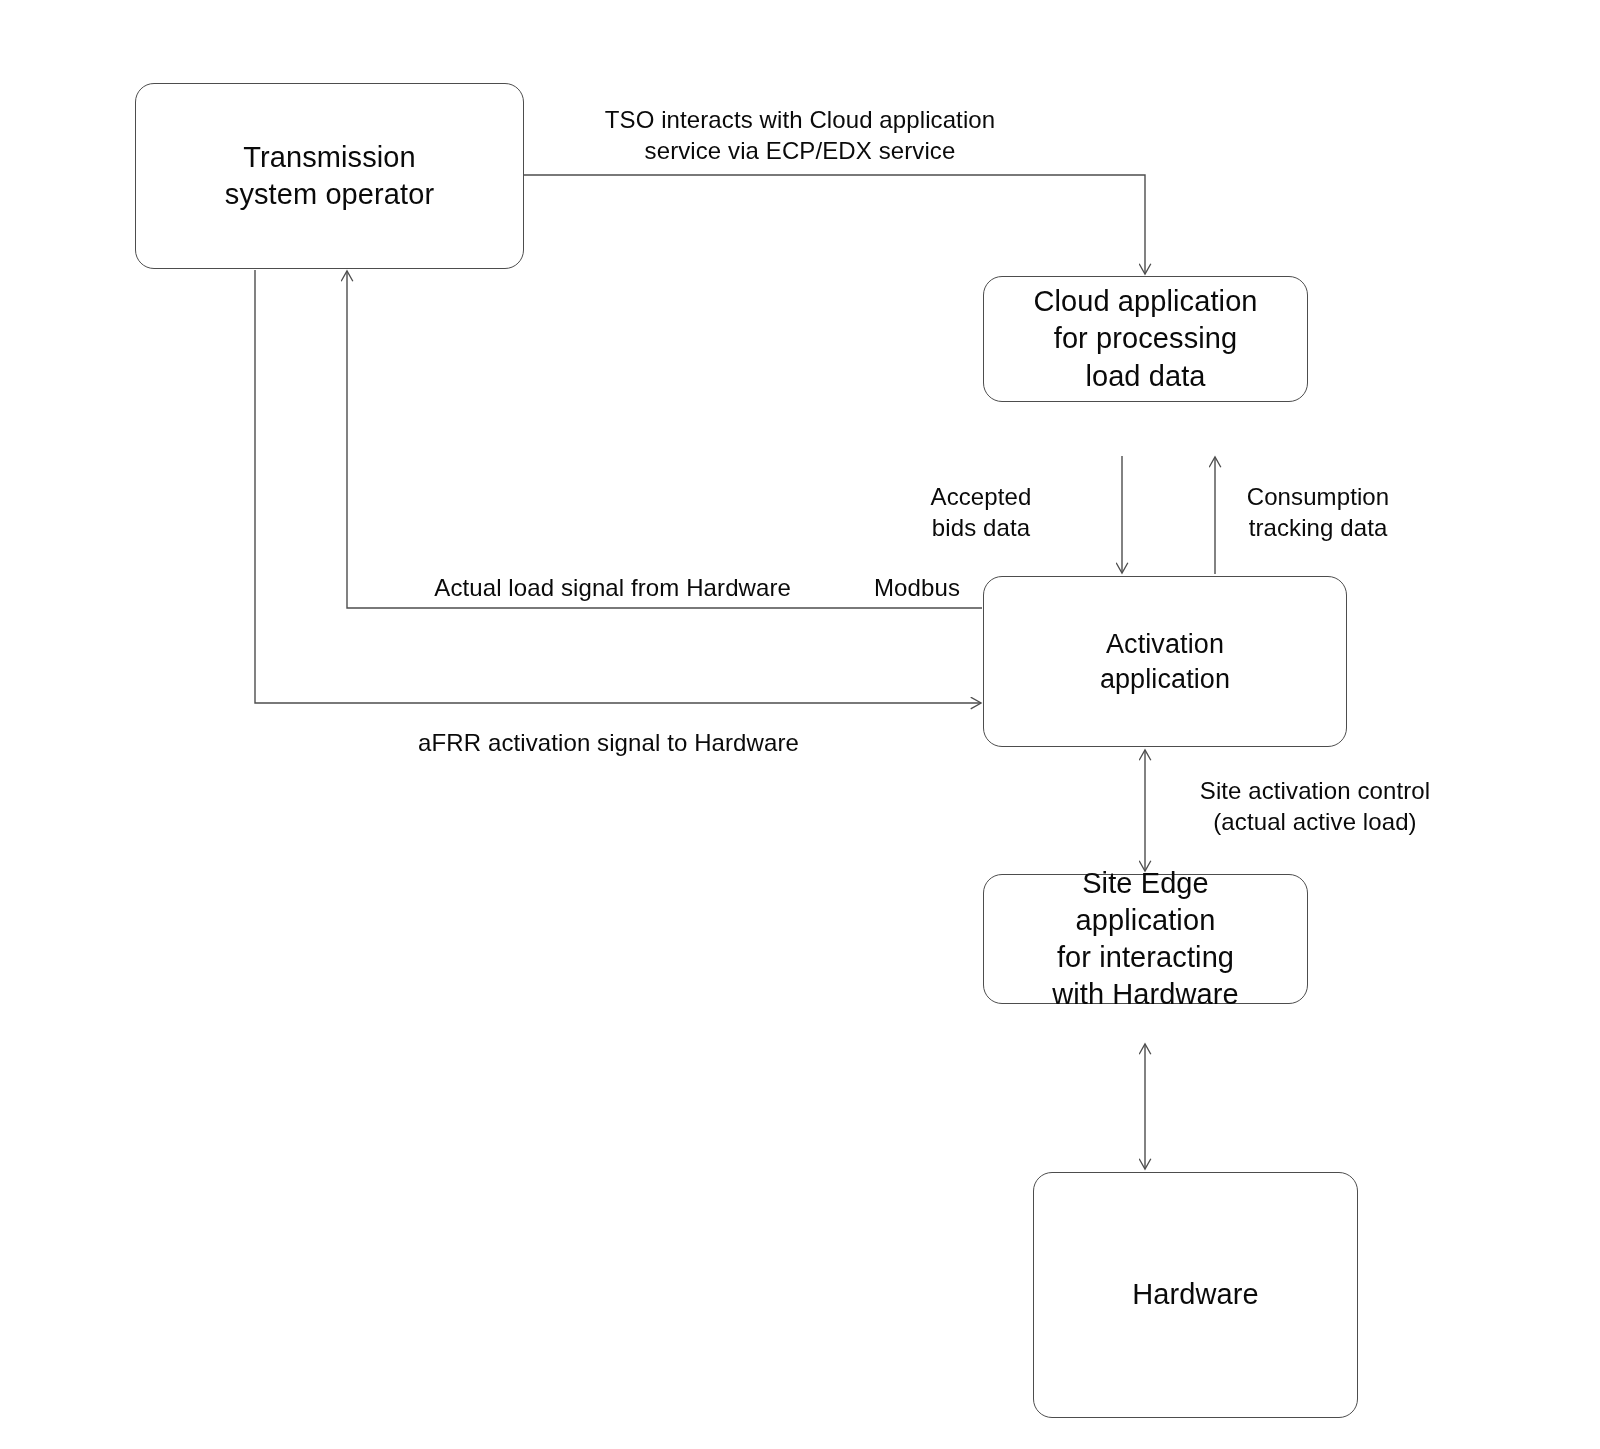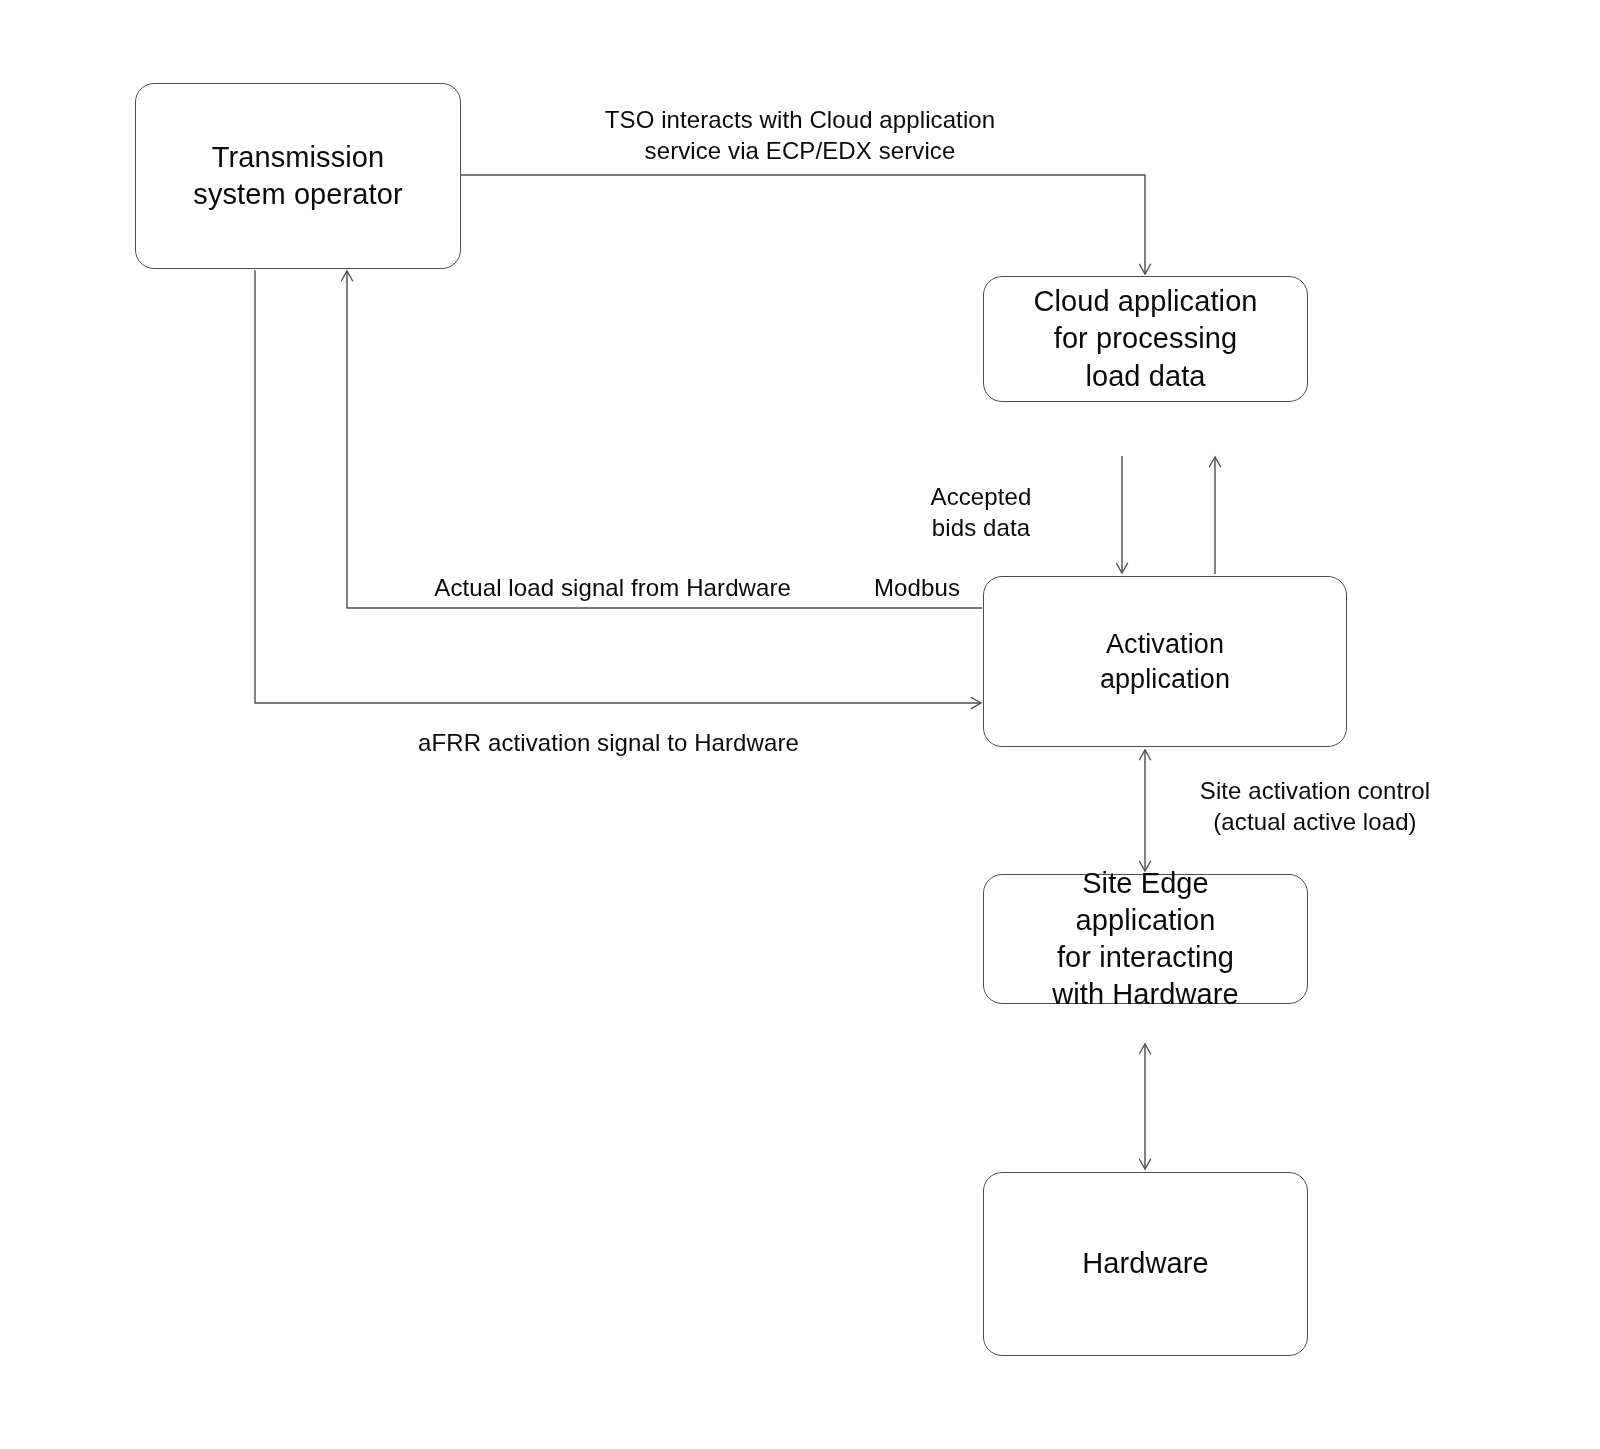--- a/index.html
+++ b/index.html
@@ -82,21 +82,21 @@
       <path d="M 982 608 L 347 608 L 347 271" marker-end="url(#arrowOpen)"></path>
 
       <path d="M 255 270 L 255 703 L 981 703" marker-end="url(#arrowOpen)"></path>
 
       <path d="M 1145 750 L 1145 871" marker-start="url(#arrowOpen)" marker-end="url(#arrowOpen)"></path>
 
       <path d="M 1145 1044 L 1145 1169" marker-start="url(#arrowOpen)" marker-end="url(#arrowOpen)"></path>
     </g>
   </svg>
 
-  <div class="node" style="left:135px; top:83px; width:326px; height:186px; font-size:29px;">
+  <div class="node" style="left:135px; top:83px; width:389px; height:186px; font-size:29px;">
     <span class="node-label">Transmission
 system operator</span>
   </div>
 
   <div class="node" style="left:983px; top:276px; width:325px; height:126px; font-size:29px;">
     <span class="node-label">Cloud application
 for processing
 load data</span>
   </div>
 
@@ -105,30 +105,32 @@
 application</span>
   </div>
 
   <div class="node" style="left:983px; top:874px; width:325px; height:130px; font-size:29px;">
     <span class="node-label">Site Edge
 application
 for interacting
 with Hardware</span>
   </div>
 
-  <div class="node" style="left:983px; top:1172px; width:325px; height:184px; font-size:29px;">
+  <div class="node" style="left:1033px; top:1172px; width:325px; height:246px; font-size:29px;">
     <span class="node-label">Hardware</span>
   </div>
 
   <div class="edge-label center" style="left:582px; top:104px; width:436px; font-size:24px;">TSO interacts with Cloud application
 service via ECP/EDX service</div>
 
   <div class="edge-label center" style="left:902px; top:481px; width:158px; font-size:24px;">Accepted
 bids data</div>
 
+  <div class="edge-label center" style="left:1228px; top:481px; width:180px; font-size:24px;">Consumption
+tracking data</div>
 
   <div class="edge-label left" style="left:371px; top:572px; width:420px; font-size:24px;">Actual load signal from Hardware</div>
 
   <div class="edge-label left" style="left:820px; top:572px; width:140px; font-size:24px;">Modbus</div>
 
   <div class="edge-label left" style="left:359px; top:727px; width:440px; font-size:24px;">aFRR activation signal to Hardware</div>
 
   <div class="edge-label center" style="left:1185px; top:775px; width:260px; font-size:24px;">Site activation control
 (actual active load)</div>
 

